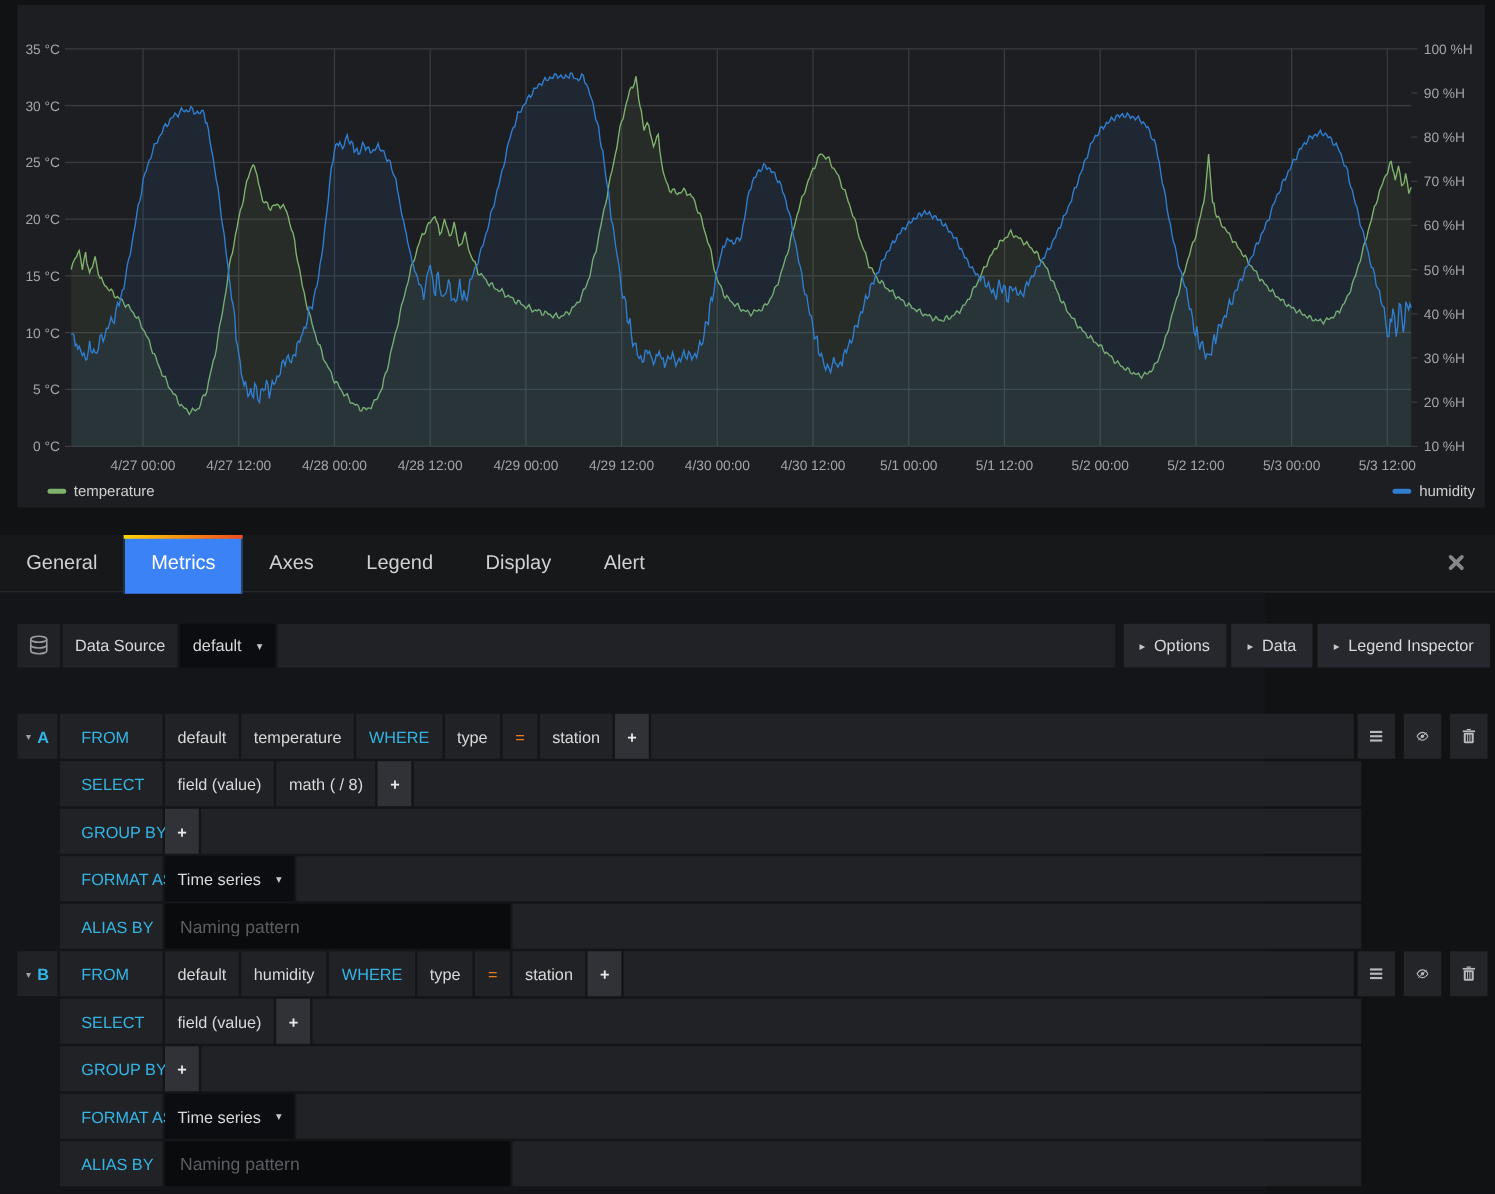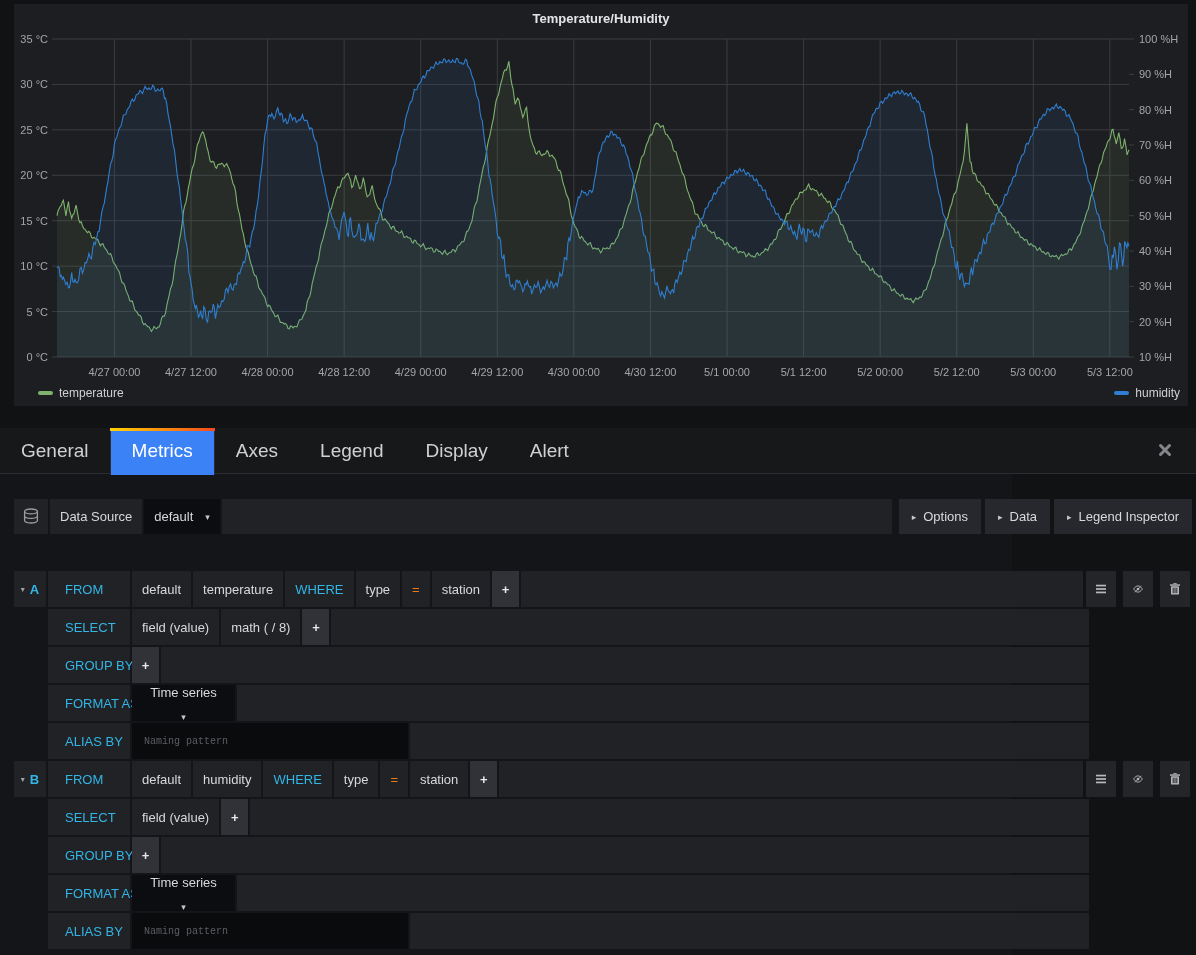--- a/index.html
+++ b/index.html
@@ -14,21 +14,21 @@
   .panel{position:absolute;left:14px;top:4px;width:1174px;height:402px;background:#1d1e21;}
   .panel-title{position:absolute;top:7px;left:0;right:0;text-align:center;font-size:13px;font-weight:700;color:#e3e4e6;cursor:pointer;}
   #chart-svg{position:absolute;left:0;top:0;}
   .legend{position:absolute;left:24px;right:8px;bottom:4px;height:18px;display:flex;justify-content:space-between;align-items:center;font-size:12px;color:#cfd0d2;}
   .legend-item{display:flex;align-items:center;gap:6px;cursor:pointer;}
   .swatch{display:inline-block;width:15px;height:4px;border-radius:2px;}
   
   .tabbar{position:absolute;left:0;top:428px;width:1196px;height:45px;background:#17181a;border-bottom:1px solid #2c2d31;display:flex;align-items:stretch;}
   .paneltype{font-size:20px;font-weight:500;color:#eaeaec;line-height:45px;padding:0 36px 0 20px;min-width:60px;}
   .tabs{display:flex;align-items:stretch;}
-  .tab{position:relative;font-size:19px;color:#d0d1d3;line-height:45px;padding:0 21px;cursor:pointer;}
+  .tab{position:relative;font-size:16px;color:#d0d1d3;line-height:45px;padding:0 21px;cursor:pointer;}
   .tab.active{background:#3b82f6;border-left:1px solid #2b2c30;border-right:1px solid #2b2c30;height:47px;z-index:2;color:#ffffff;}
   .tab.active::before{content:'';position:absolute;left:-1px;right:-1px;top:0;height:3px;background:linear-gradient(90deg,#ffd305,#f2491c);}
   .close-btn{position:absolute;right:24px;top:15px;width:14px;height:14px;cursor:pointer;}
   
   .editor-body{position:absolute;left:0;top:474px;width:1012px;bottom:0;background:#141519;}
   .row{display:flex;align-items:stretch;margin-left:14px;width:1178px;height:36px;margin-bottom:2px;}
   .ds-row{margin-top:25px;height:35px;margin-bottom:0;}
   .cell{background:#202226;display:flex;align-items:center;padding:0 10px;margin-right:2px;font-size:13px;color:#d8d9da;white-space:nowrap;box-sizing:border-box;}
   .kw{color:#33b5e5;}
   .eq{color:#eb7b18;}
@@ -38,23 +38,23 @@
   .label-cell{width:82px;padding:0 0 0 17px;}
   .seg{cursor:pointer;}
   .plus-btn{background:#303237;color:#e8e8ea;font-weight:700;width:27px;padding:0;justify-content:center;cursor:pointer;}
   .filler{flex:1;margin-right:3px;}
   .icon-btns{display:flex;gap:5px;}
   .icon-btn{width:30px;background:#232529;display:flex;align-items:center;justify-content:center;cursor:pointer;}
   .right-spacer{width:100px;}
   .sub{margin-left:48px;width:1144px;}
   .dd{background:#0c0d10;cursor:pointer;gap:12px;}
   .dd .caret-down{font-size:9px;color:#c7c8c9;}
-  .alias-input{background:#0a0b0d;border:none;outline:none;width:276px;margin-right:2px;padding:0 12px;font-size:10px;color:#86efac;font-family:Liberation Mono, monospace;box-sizing:border-box;}
+  .alias-input{background:#0a0b0d;border:none;outline:none;width:276px;margin-right:2px;padding:0 12px;font-size:14px;color:#86efac;font-family:Liberation Sans, sans-serif;box-sizing:border-box;}
   .alias-input::placeholder{color:#5b5e63;}
-  .fmt-dd{width:103px;justify-content:space-between;flex-direction:column;}
+  .fmt-dd{width:103px;justify-content:space-between;}
   .btn{background:#26282d;display:flex;align-items:center;padding:0 13px;margin-left:4px;font-size:13px;color:#d8d9da;cursor:pointer;gap:7px;}
   .caret-right{font-size:9px;color:#c7c8c9;}
   .icon-cell{width:34px;padding:0;justify-content:center;}
 </style>
 </head>
 <body>
 
 <div class="panel">
   <svg id="chart-svg" width="1174" height="385">
       <line x1="43" x2="1115" y1="35" y2="35" stroke="#3a3c40" stroke-width="1"></line>
@@ -127,21 +127,20 @@
       <text x="483.2857142857143" y="372" fill="#a3a5a8" font-size="11" text-anchor="middle">4/29 12:00</text>
       <text x="559.8571428571429" y="372" fill="#a3a5a8" font-size="11" text-anchor="middle">4/30 00:00</text>
       <text x="636.4285714285714" y="372" fill="#a3a5a8" font-size="11" text-anchor="middle">4/30 12:00</text>
       <text x="713" y="372" fill="#a3a5a8" font-size="11" text-anchor="middle">5/1 00:00</text>
       <text x="789.5714285714286" y="372" fill="#a3a5a8" font-size="11" text-anchor="middle">5/1 12:00</text>
       <text x="866.1428571428572" y="372" fill="#a3a5a8" font-size="11" text-anchor="middle">5/2 00:00</text>
       <text x="942.7142857142858" y="372" fill="#a3a5a8" font-size="11" text-anchor="middle">5/2 12:00</text>
       <text x="1019.2857142857142" y="372" fill="#a3a5a8" font-size="11" text-anchor="middle">5/3 00:00</text>
       <text x="1095.857142857143" y="372" fill="#a3a5a8" font-size="11" text-anchor="middle">5/3 12:00</text>
     </svg>
-  <div class="panel-title">Temperature/Humidity</div>
   <div class="legend">
     <div class="legend-item">
       <span class="swatch" style="background-color: rgb(126, 178, 109);"></span>
       <span>temperature</span>
     </div>
     <div class="legend-item">
       <span class="swatch" style="background-color: rgb(47, 126, 208);"></span>
       <span>humidity</span>
     </div>
   </div>

